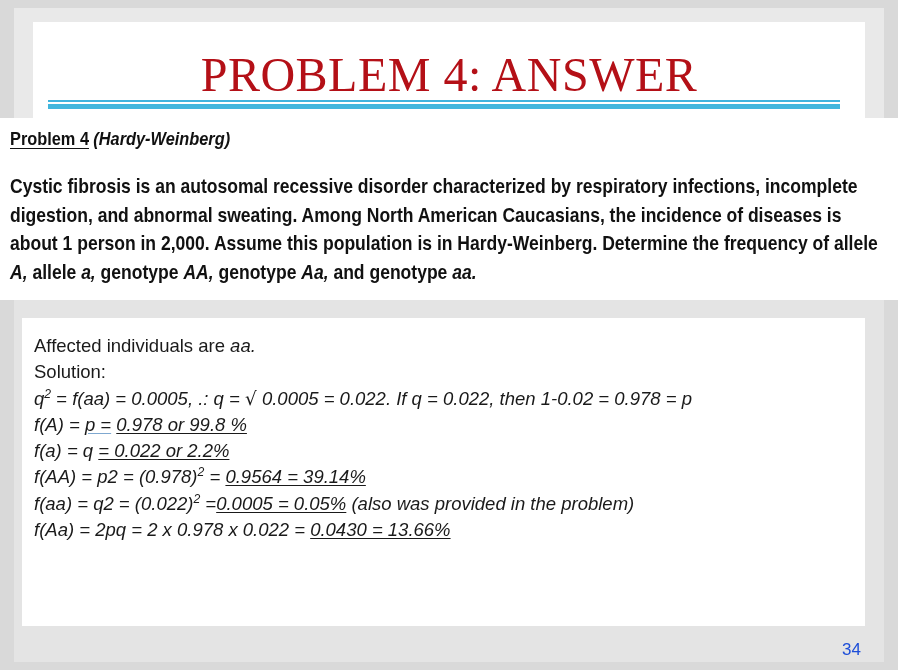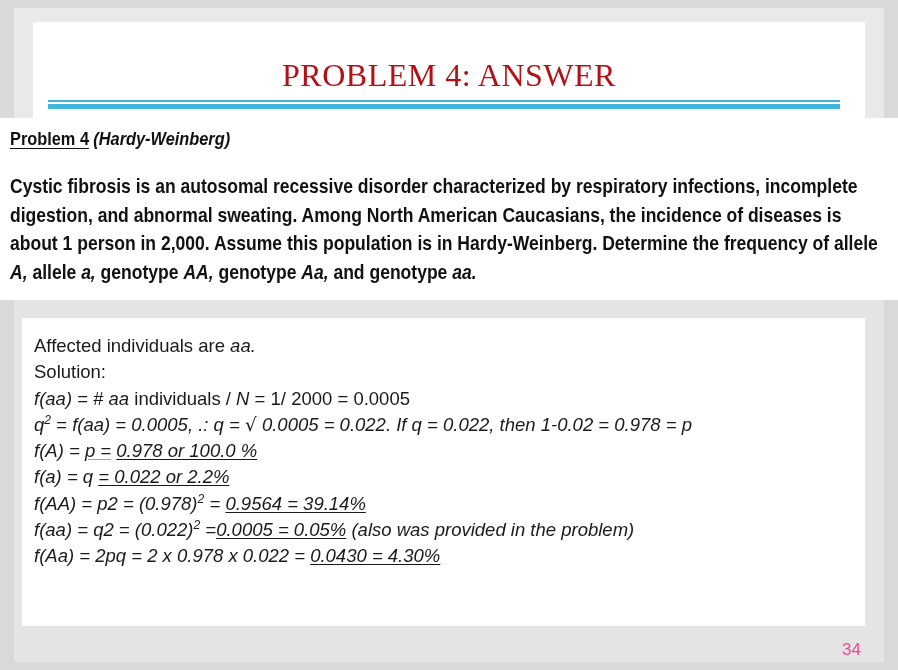--- a/index.html
+++ b/index.html
@@ -60,21 +60,21 @@
   }
 
   
   .title {
     position: absolute;
     left: 0;
     top: 50px;
     width: 898px;
     text-align: center;
     font-family: "Liberation Serif", "DejaVu Serif", serif;
-    font-size: 32px;
+    font-size: 48px;
     line-height: 50px;
     letter-spacing: 0.5px;
     color: #b41017;
     white-space: nowrap;
   }
 
   
   .divider {
     position: absolute;
     left: 48px;
@@ -196,21 +196,21 @@
     font-family: "DejaVu Sans", sans-serif;
   }
 
   
   .page-number {
     position: absolute;
     left: 842px;
     top: 640px;
     font-family: "Liberation Sans", sans-serif;
     font-size: 17px;
-    color: #ec4899;
+    color: #1d4ed8;
   }
 
   
   .band-foot {
     position: absolute;
     left: 0;
     top: 638px;
     width: 898px;
     height: 32px;
     background: #d9d9d9;
@@ -246,27 +246,26 @@
   </div>
 
   <div class="problem-body" id="problem-body"><span>Cystic fibrosis is an autosomal recessive disorder characterized by respiratory infections, incomplete digestion, and abnormal sweating. Among North American Caucasians, the incidence of diseases is about 1 person in 2,000.  Assume this population is in Hardy-Weinberg.  Determine the frequency of allele </span><i>A,</i><span> allele </span><i>a,</i><span> genotype </span><i>AA,</i><span> genotype </span><i>Aa,</i><span> and genotype </span><i>aa.</i></div>
 
   <div class="solution-band"></div>
   <div class="solution-band-inner"></div>
   <div class="solution-box"></div>
   <div class="solution-lines" id="solution-lines">
       <div class="sline"><span>Affected individuals are </span><span style="font-style: italic;">aa.</span></div>
       <div class="sline"><span>Solution:</span></div>
-      <div class="sline"><span style="font-style: italic;">f</span><span style="font-style: italic;">(</span><span style="font-style: italic;">aa</span><span style="font-style: italic;">)</span><span> = # </span><span style="font-style: italic;">aa</span><span> individuals / </span><span style="font-style: italic;">N</span><span> = 1/ 2000 = 0.0005</span></div>
       <div class="sline"><span style="font-style: italic;">q</span><sup style="font-style: italic;">2</sup><span> = </span><span style="font-style: italic;">f(aa)</span><span style="font-style: italic;"> = 0.0005,  .: </span><span style="font-style: italic;">q</span><span style="font-style: italic;"> = </span><span class="radical">√</span><span style="font-style: italic;"> 0.0005 = 0.022.   If </span><span style="font-style: italic;">q</span><span style="font-style: italic;"> = 0.022, then 1-0.02 = 0.978 = </span><span style="font-style: italic;">p</span></div>
-      <div class="sline"><span style="font-style: italic;">f(A)</span><span style="font-style: italic;"> = </span><span class="u-blue" style="font-style: italic;">p  =</span><span style="font-style: italic;"> </span><span class="u" style="font-style: italic;">0.978 or 100.0 %</span></div>
+      <div class="sline"><span style="font-style: italic;">f(A)</span><span style="font-style: italic;"> = </span><span class="u-blue" style="font-style: italic;">p  =</span><span style="font-style: italic;"> </span><span class="u" style="font-style: italic;">0.978 or 99.8 %</span></div>
       <div class="sline"><span style="font-style: italic;">f(a)</span><span style="font-style: italic;"> = </span><span style="font-style: italic;">q</span><span style="font-style: italic;"> </span><span class="u" style="font-style: italic;">= 0.022 or 2.2%</span></div>
       <div class="sline"><span style="font-style: italic;">f(AA)</span><span style="font-style: italic;"> = </span><span style="font-style: italic;">p</span><span style="font-style: italic;">2 = (0.978)</span><sup style="font-style: italic;">2</sup><span style="font-style: italic;"> =  </span><span class="u" style="font-style: italic;">0.9564 = 39.14%</span></div>
       <div class="sline"><span style="font-style: italic;">f(aa)</span><span style="font-style: italic;"> = </span><span style="font-style: italic;">q</span><span style="font-style: italic;">2 = (0.022)</span><sup style="font-style: italic;">2</sup><span style="font-style: italic;"> =</span><span class="u" style="font-style: italic;">0.0005 = 0.05%</span><span style="font-style: italic;">  (also was provided in the problem)</span></div>
-      <div class="sline"><span style="font-style: italic;">f(Aa)</span><span style="font-style: italic;"> = 2</span><span style="font-style: italic; text-align: center;">pq</span><span style="font-style: italic; margin-top: 37px;"> = 2 x 0.978 x 0.022 = </span><span class="u" style="font-style: italic;">0.0430 = 4.30%</span></div>
+      <div class="sline"><span style="font-style: italic;">f(Aa)</span><span style="font-style: italic;"> = 2</span><span style="font-style: italic; text-align: center;">pq</span><span style="font-style: italic; margin-top: 37px;"> = 2 x 0.978 x 0.022 = </span><span class="u" style="font-style: italic;">0.0430 = 13.66%</span></div>
     </div>
 
   <div class="band-foot"></div>
   <div class="band-foot-inner"></div>
 
   <div class="page-number">34</div>
 
 </div>
 
 </body></html>

